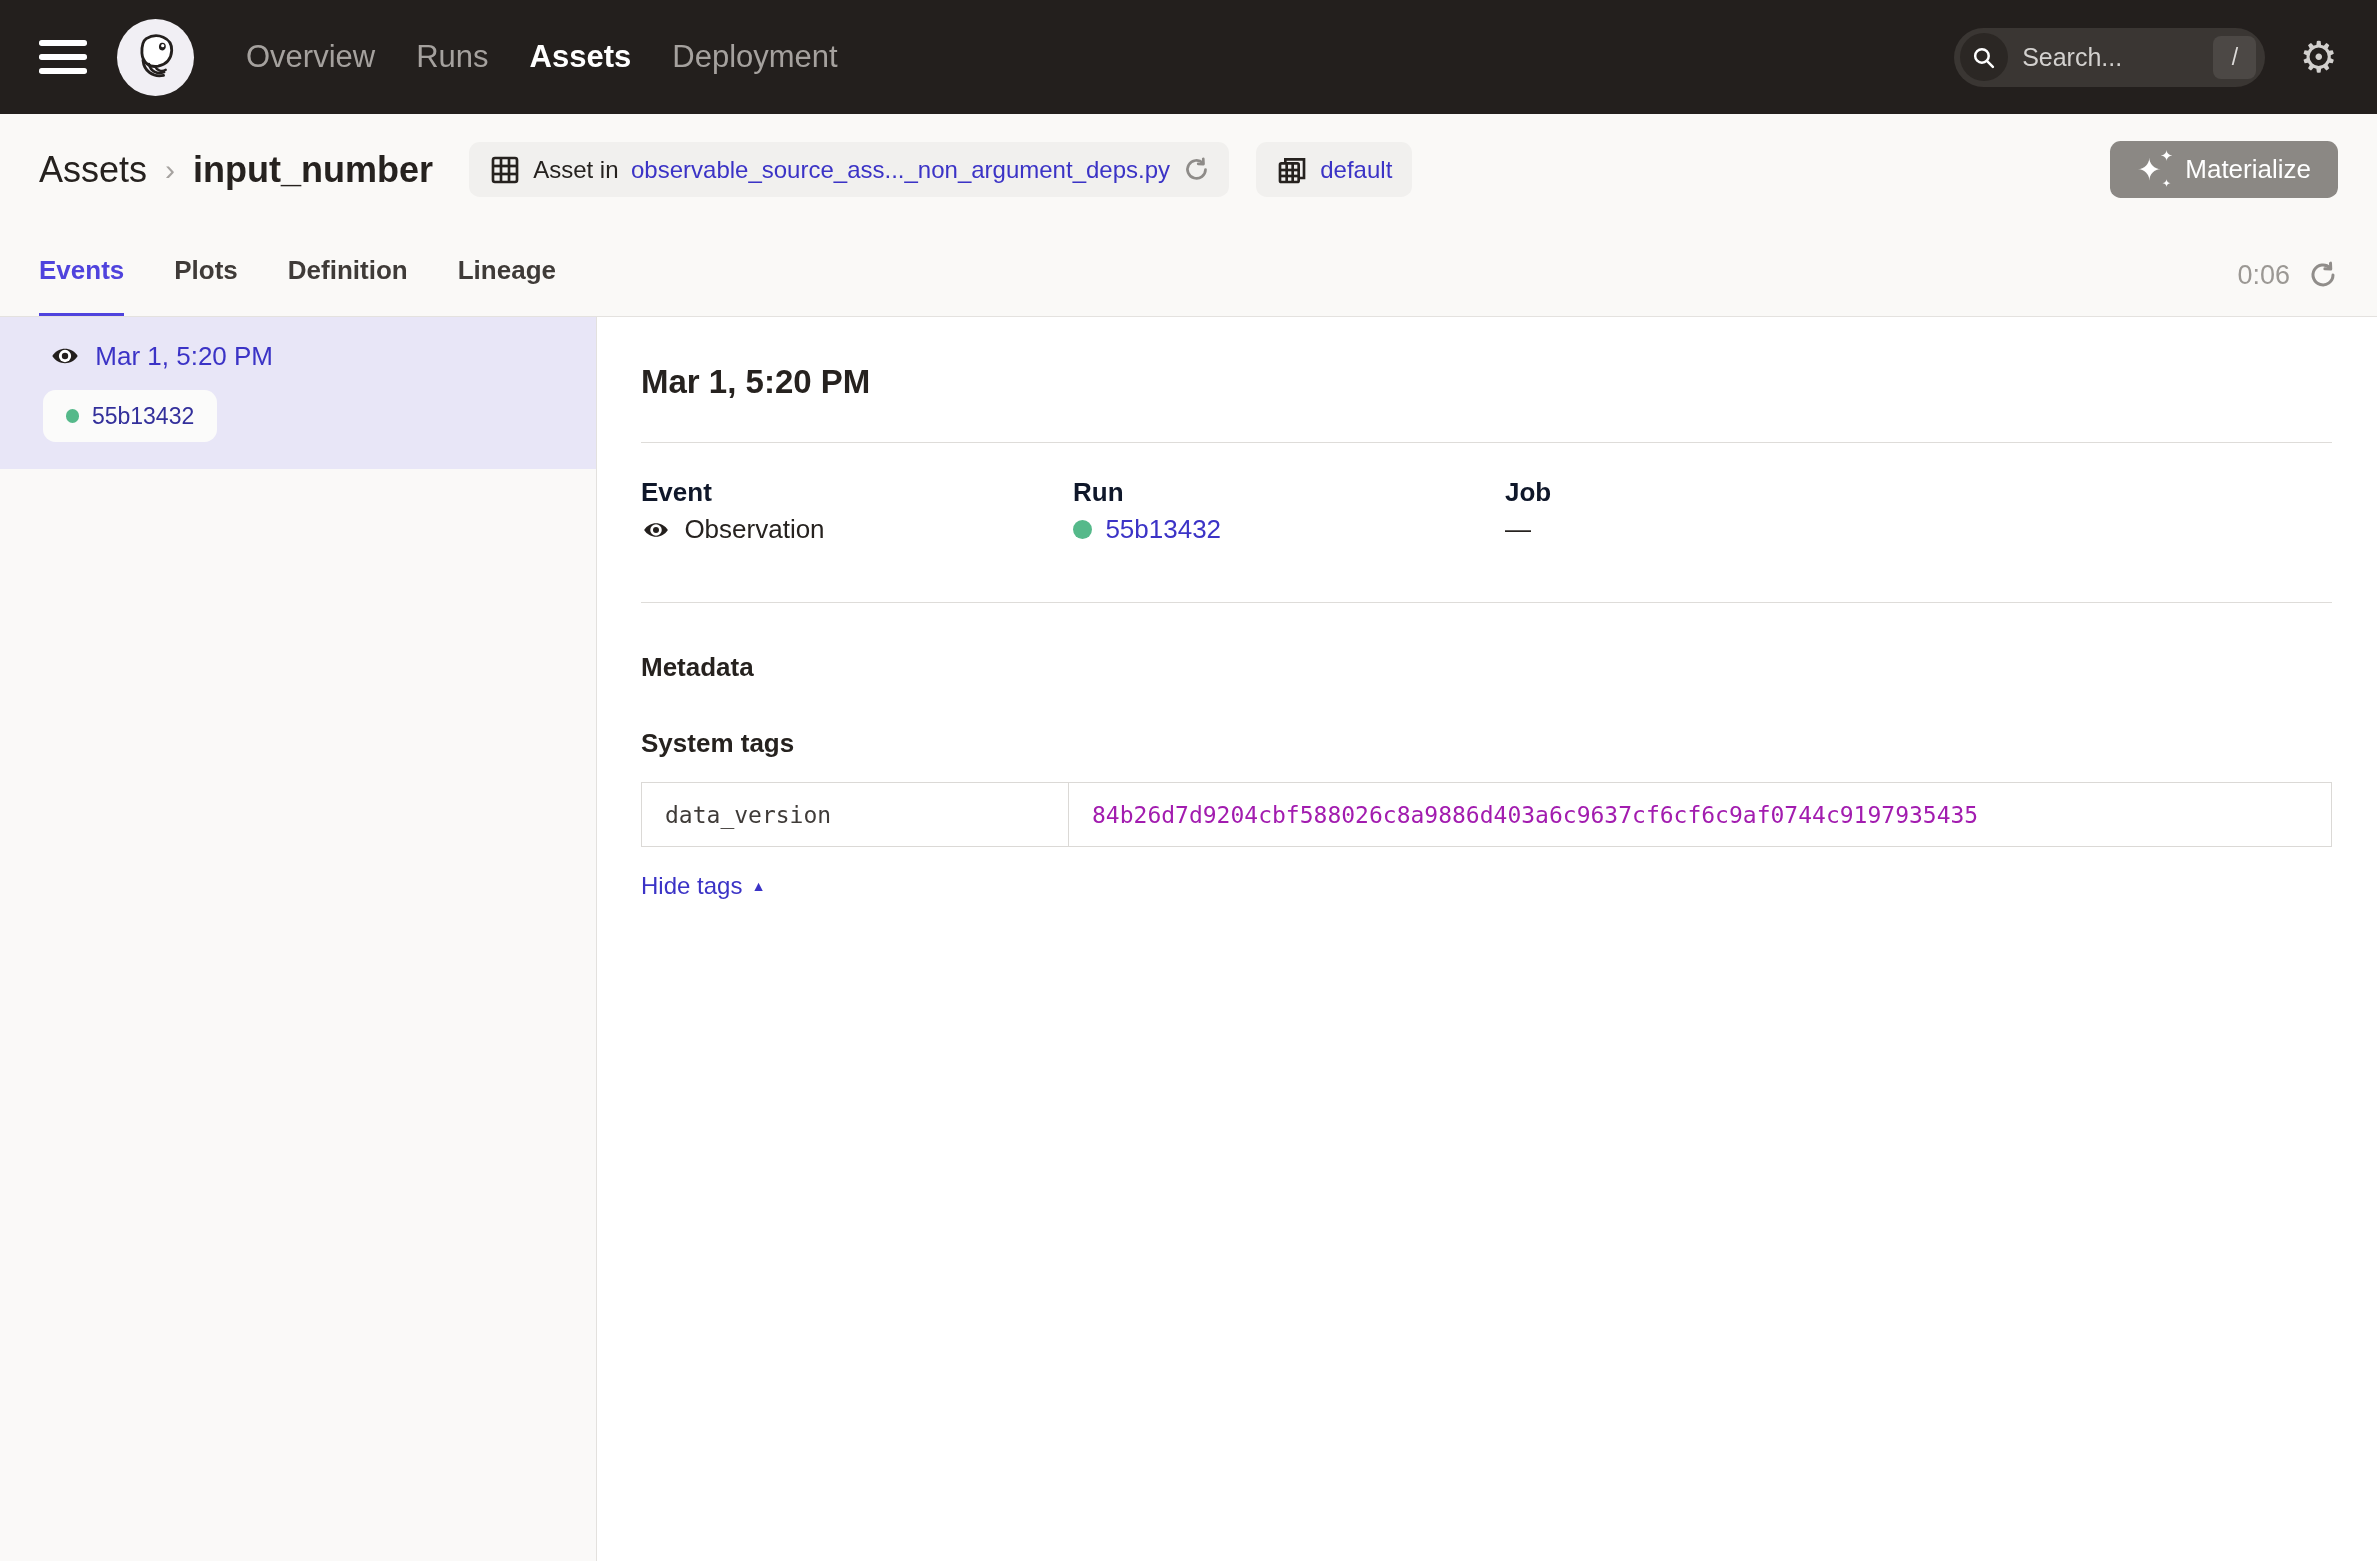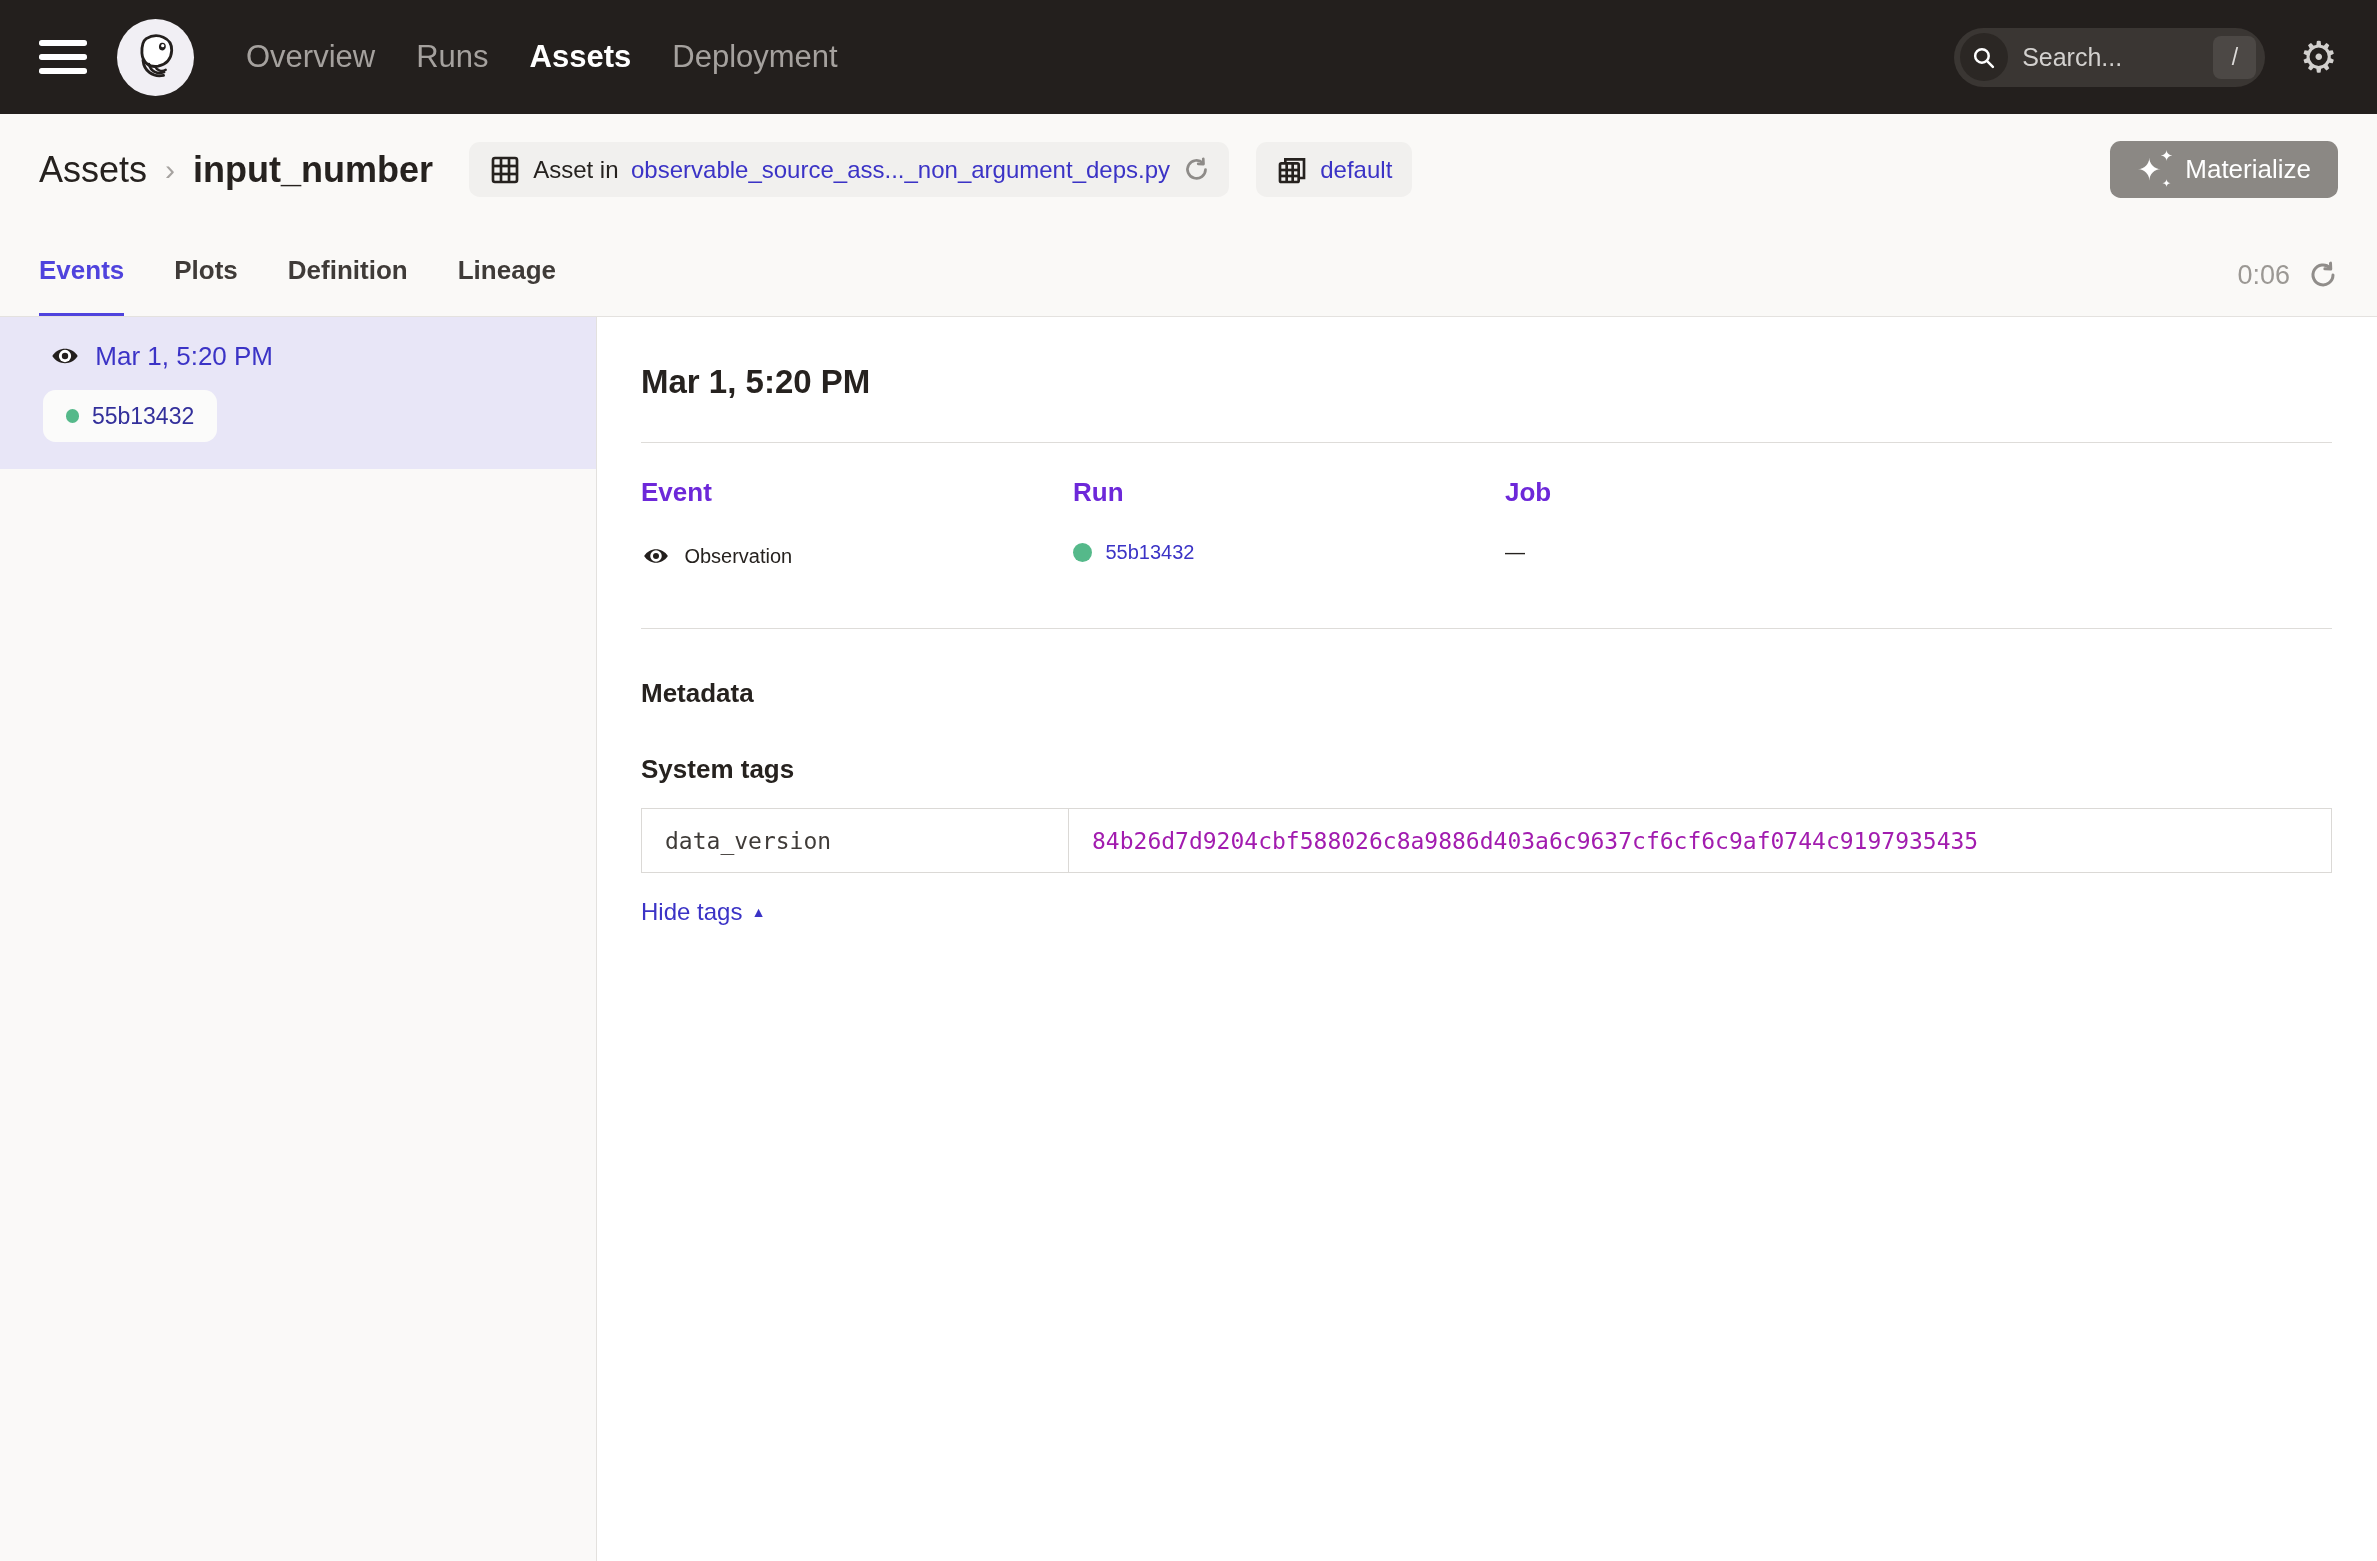--- a/index.html
+++ b/index.html
@@ -63,22 +63,22 @@
   .run-dot { width:13.4px; height:13.4px; border-radius:50%; background:#55b98a; }
   .run-id { font-size:23px; color:#33309b; }
 
   .main { flex:1; background:#ffffff; padding:46px 45px 0 44px; }
   .main h1 { font-size:33px; font-weight:700; color:#26221f; }
   .divider { border:none; border-top:1.8px solid #dedcd9; margin:0; }
   .divider.d1 { margin-top:41px; }
   .divider.d2 { margin-top:57px; }
   .cols { display:flex; margin-top:34px; }
   .col { width:432px; }
-  .col-label { font-size:26px; font-weight:700; color:#6d28d9; }
-  .col-value { margin-top:33px; display:flex; align-items:center; gap:13.4px; font-size:20px; color:#26221f; }
+  .col-label { font-size:26px; font-weight:700; color:#0f172a; }
+  .col-value { margin-top:6px; display:flex; align-items:center; gap:13.4px; font-size:26px; color:#26221f; }
   .dot-green { width:19px; height:19px; border-radius:50%; background:#55b98a; flex:0 0 auto; }
 
   .section-heading { font-size:26px; font-weight:700; color:#26221f; }
   .metadata-heading { margin-top:49px; }
   .metadata-empty { margin-top:23px; font-size:25px; color:#97948f; }
   .systags-heading { margin-top:45px; }
 
   .tags-table { margin-top:23px; width:100%; border-collapse:collapse; }
   .tags-table td { border:0.9px solid #dbd9d6; height:64px; vertical-align:middle; }
   .tags-table td.key { width:427px; padding-left:23px; font-size:23px; color:#3f3b38; }

